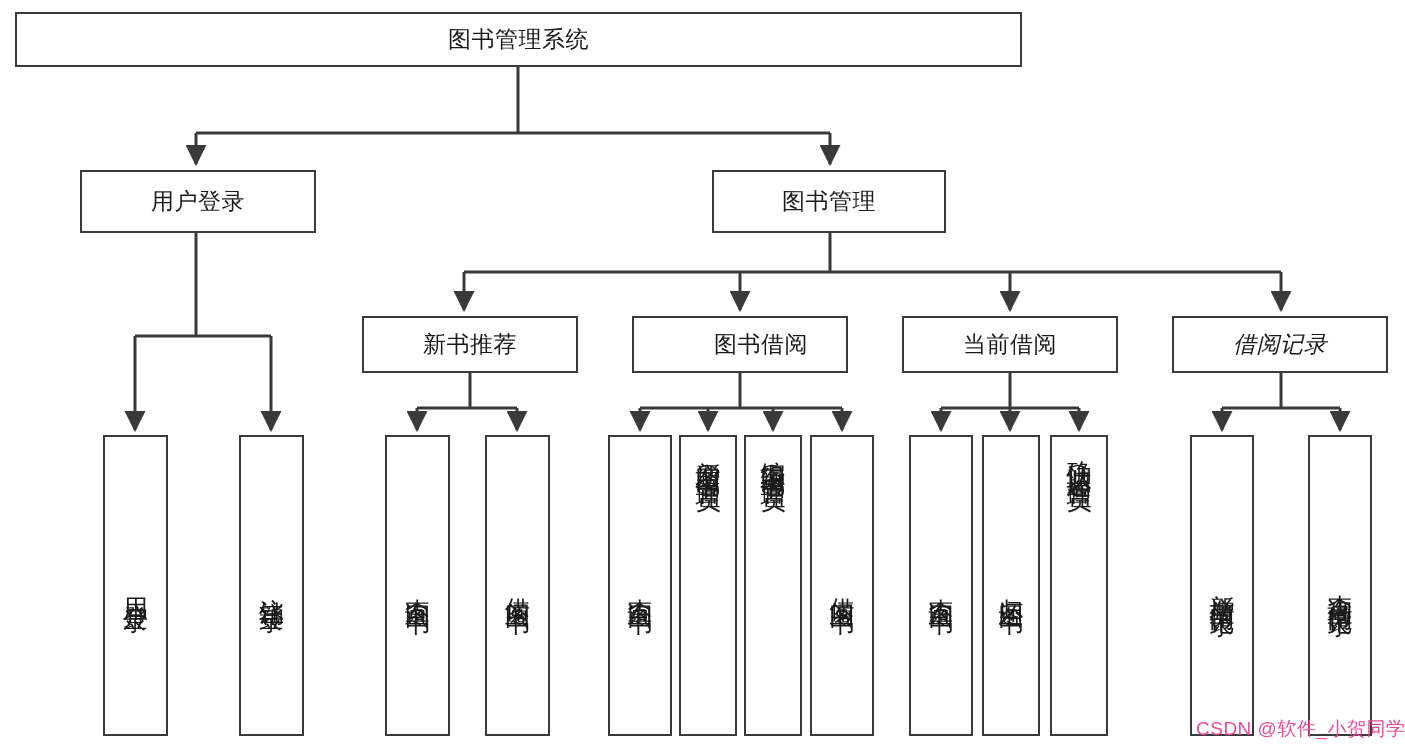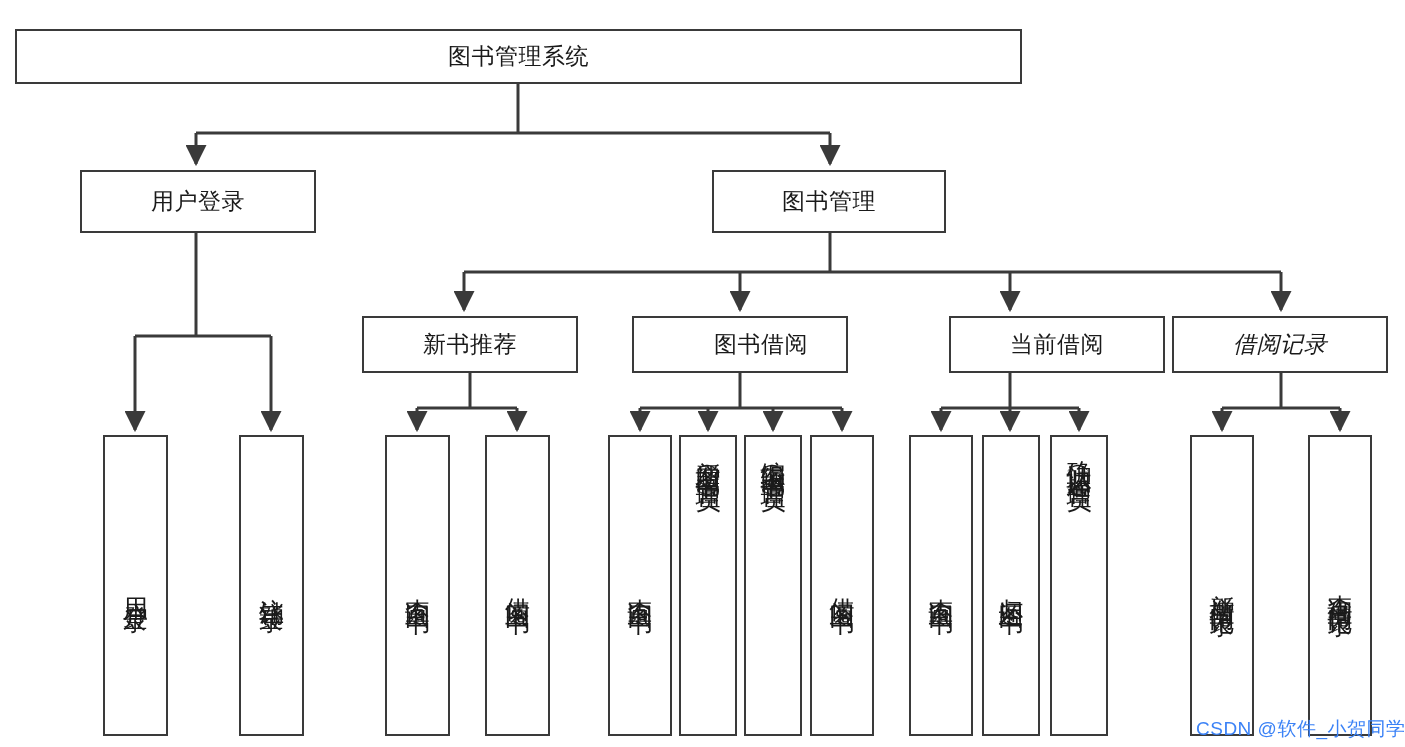--- a/index.html
+++ b/index.html
@@ -66,21 +66,21 @@
     margin: 0 auto;
     white-space: nowrap;
   }
   .node.v.pad-mid {
     align-items: center;
     padding-top: 0;
   }
   .watermark {
     position: absolute;
     font-size: 19px;
-    color: #3b82f6;
+    color: #ec4899;
     white-space: nowrap;
     z-index: 5;
     letter-spacing: 0.5px;
   }
 </style>
 </head>
 <body>
 
 <div id="diagram-root">
 
@@ -127,38 +127,38 @@
       <path d="M 1010 408 L 1010 430" marker-end="url(#arrow)"></path>
       <path d="M 1079 408 L 1079 430" marker-end="url(#arrow)"></path>
 
       <path d="M 1281 373 L 1281 408"></path>
       <path d="M 1222 408 L 1340 408"></path>
       <path d="M 1222 408 L 1222 430" marker-end="url(#arrow)"></path>
       <path d="M 1340 408 L 1340 430" marker-end="url(#arrow)"></path>
     </g>
   </svg>
 
-  <div class="node root h" style="left:15px; top:12px; width:1007px; height:55px;margin-top:17px;">
+  <div class="node root h" style="left:15px; top:12px; width:1007px; height:55px;">
     <span class="node-label">图书管理系统</span>
   </div>
 
   <div class="node h" style="left:80px; top:170px; width:236px; height:63px;">
     <span class="node-label">用户登录</span>
   </div>
   <div class="node h" style="left:712px; top:170px; width:234px; height:63px;">
     <span class="node-label">图书管理</span>
   </div>
 
   <div class="node h" style="left:362px; top:316px; width:216px; height:57px;justify-content:center;">
     <span class="node-label">新书推荐</span>
   </div>
   <div class="node h" style="left:632px; top:316px; width:216px; height:57px;padding-left:42px;">
     <span class="node-label">图书借阅</span>
   </div>
-  <div class="node h" style="left:902px; top:316px; width:216px; height:57px;margin-left:47px;">
+  <div class="node h" style="left:902px; top:316px; width:216px; height:57px;">
     <span class="node-label">当前借阅</span>
   </div>
   <div class="node h" style="left:1172px; top:316px; width:216px; height:57px;font-style:italic;">
     <span class="node-label">借阅记录</span>
   </div>
 
   <div class="node v pad-mid" style="left:103px; top:435px; width:65px; height:301px;">
     <span class="node-label">用户登录</span>
   </div>
   <div class="node v pad-mid" style="left:239px; top:435px; width:65px; height:301px;">

